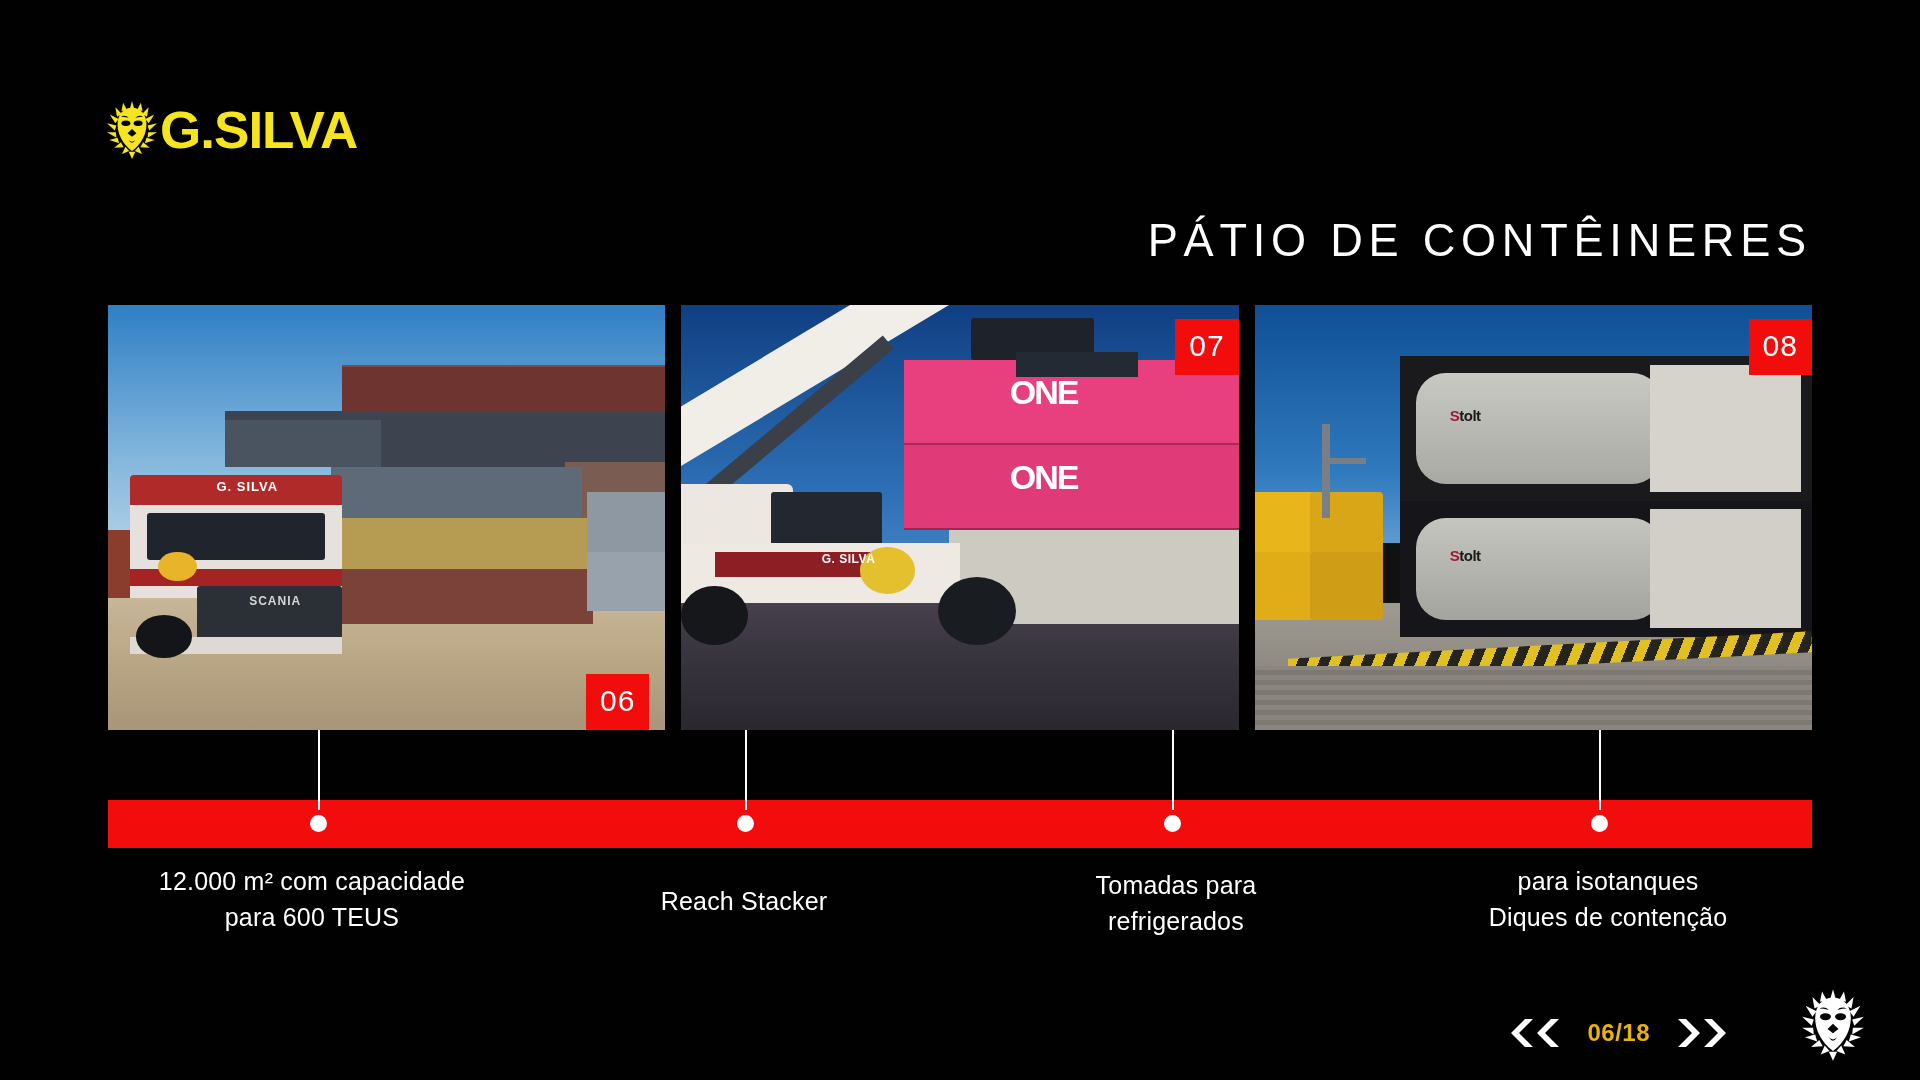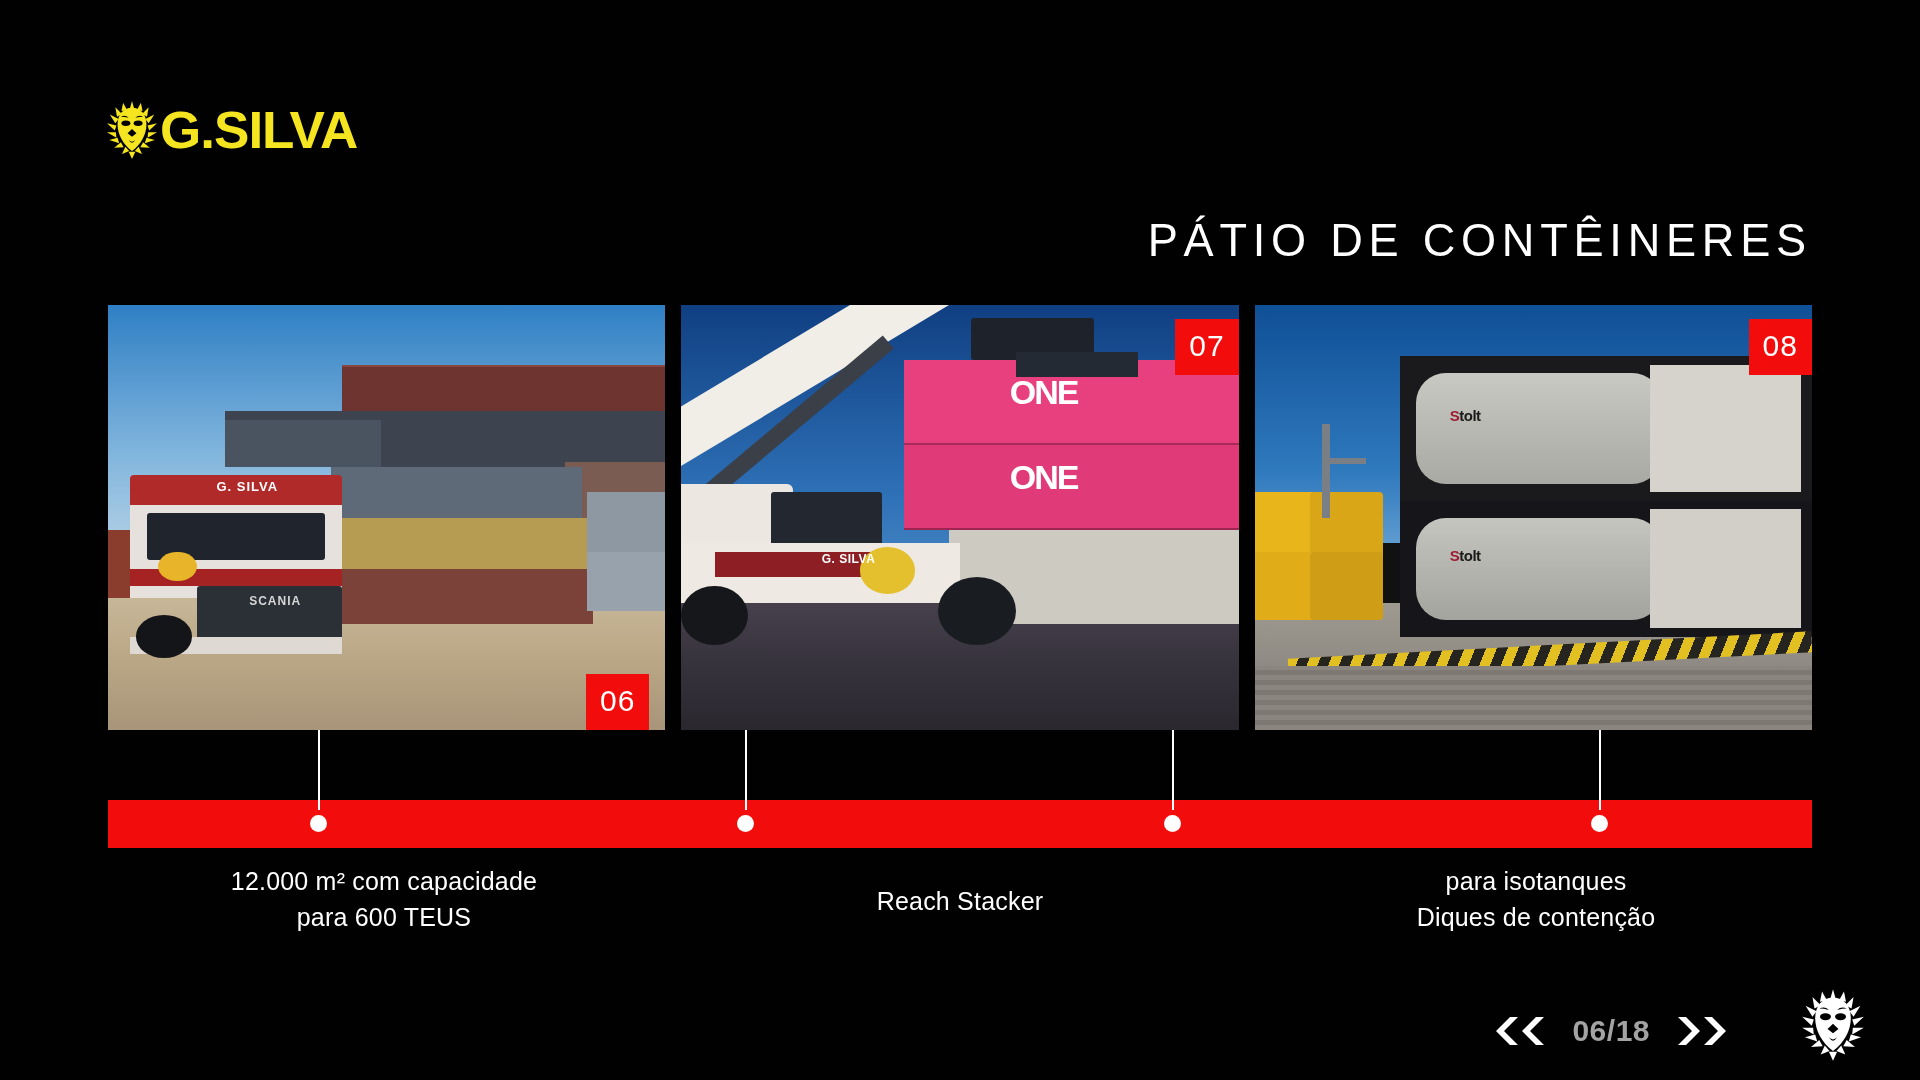--- a/index.html
+++ b/index.html
@@ -86,21 +86,21 @@
   }
 
   
   #footer-nav{
     position:absolute; right:190px; bottom:32px;
     display:flex; align-items:center; gap:22px;
   }
   .nav-arrow{ display:flex; align-items:center; cursor:pointer; }
   .nav-arrow svg{ display:block; }
   #page-indicator{
-    color:#a3a3a3; font-size:30px; font-weight:700; letter-spacing:.5px;
+    color:#eab308; font-size:24px; font-weight:700; letter-spacing:.5px;
     font-family:"Liberation Sans", sans-serif;
   }
   #footer-watermark{
     position:absolute; right:50px; bottom:18px;
     width:74px; height:74px;
   }
   #footer-watermark svg{ display:block; width:100%; height:100%; }
 </style>
 </head>
 <body>
@@ -254,20 +254,24 @@
 <div class="node" style="left:1164px;top:815px;"></div>
 <div class="node" style="left:1591px;top:815px;"></div>
 
 <div id="captions">
   <div class="caption">
     <div>12.000 m² com capacidade</div>
     <div>para 600 TEUS</div>
   </div>
   <div class="caption" style="padding-top:20px;">
     <div>Reach Stacker</div>
+  </div>
+  <div class="caption" style="padding-top:4px;">
+    <div>Tomadas para</div>
+    <div>refrigerados</div>
   </div>
   <div class="caption" style="padding-top:-4px;">
     <div>para isotanques</div>
     <div>Diques de contenção</div>
   </div>
 </div>
 
 <div id="footer-nav">
   <span class="nav-arrow">
     <svg width="58" height="30" viewBox="0 0 58 30" aria-hidden="true">

